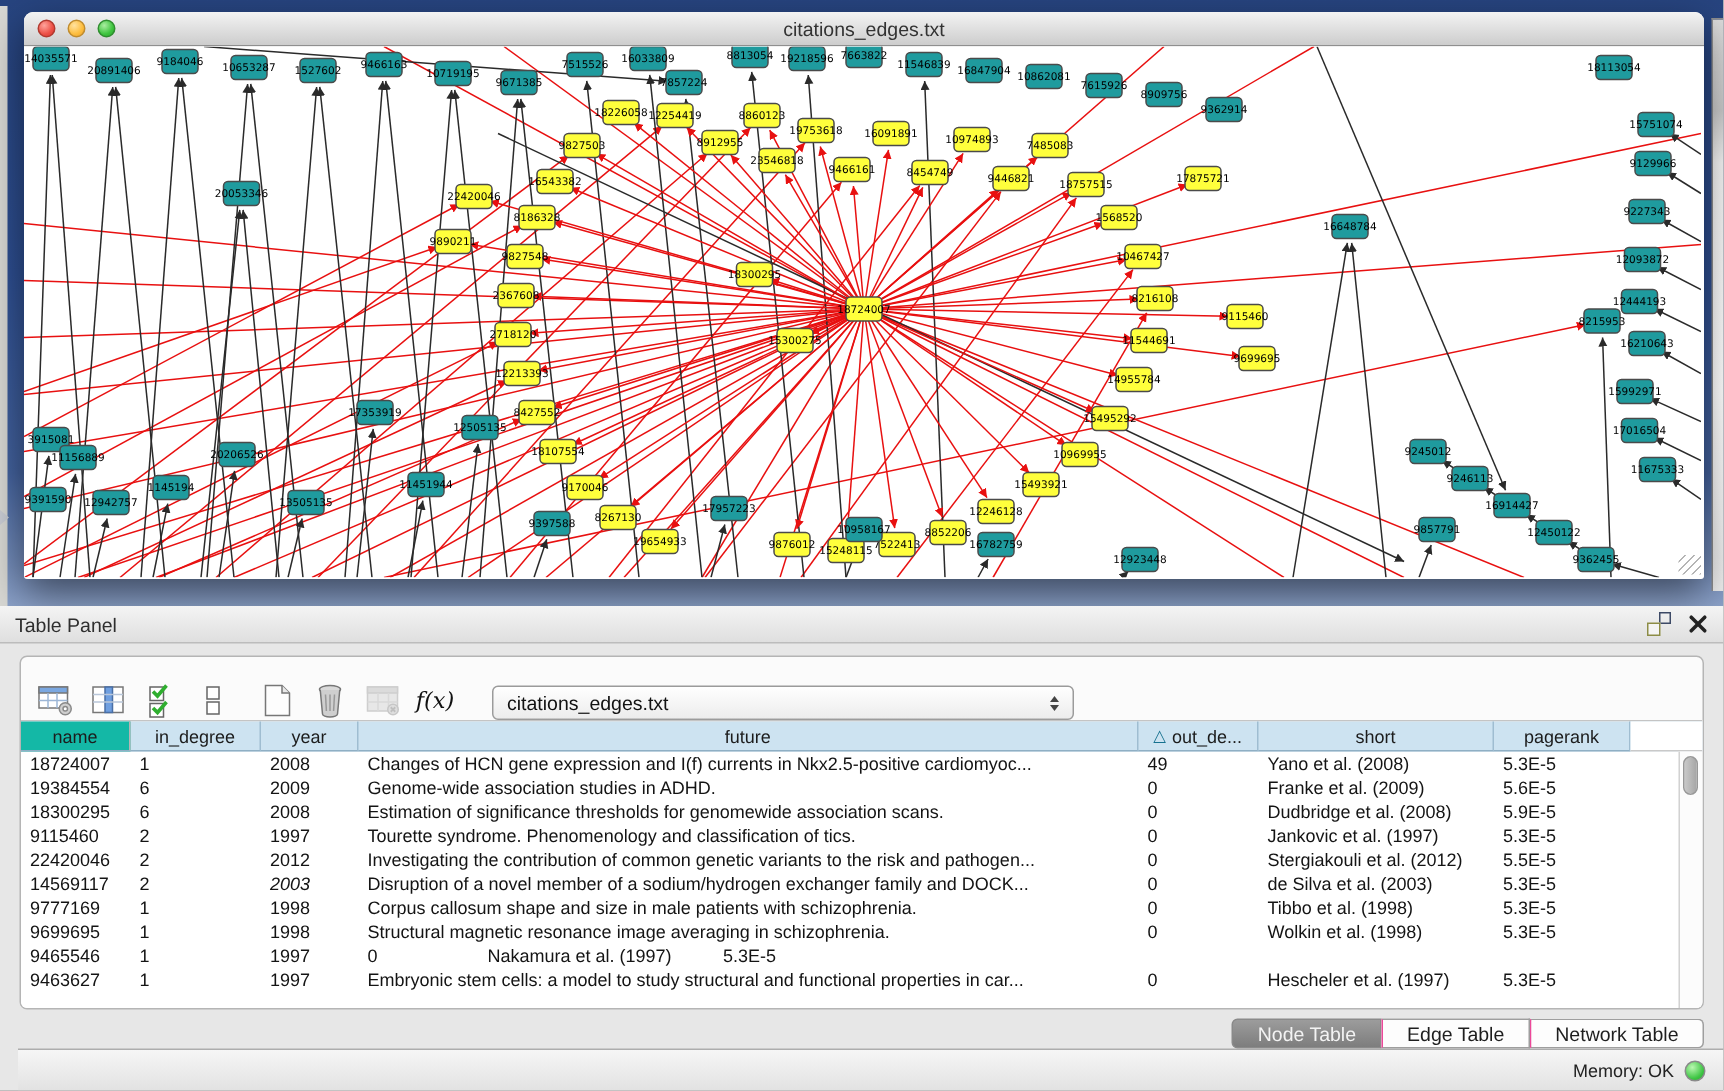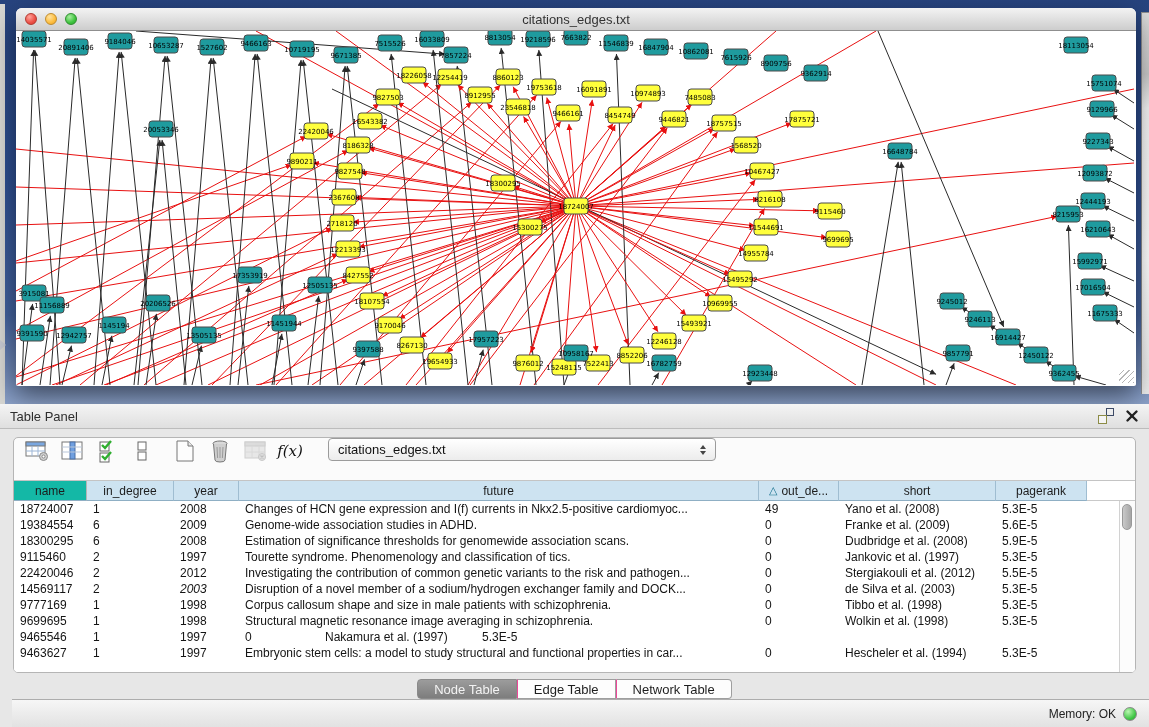--- a/index.html
+++ b/index.html
@@ -39,21 +39,21 @@
     border-bottom:1px solid #bcbcbc; display:flex; align-items:center; padding:0 10px;
     font-size:13px; color:#2e2e2e; }
   .ph-spacer { flex:1; }
   .float-btn { width:18px; height:16px; position:relative; margin-right:10px; cursor:default; }
   .float-back  { position:absolute; right:1px; top:0; width:8px; height:8px; border:1.4px solid #3d4a66; }
   .float-front { position:absolute; left:1px; bottom:0; width:9px; height:9px; border:1.4px solid #8c8c46; background:#f4f4f4; }
   .close-btn { width:14px; height:14px; }
 
   .panel-body { padding:8px 13px 0 13px; }
   .container { background:#fbfbfb; border:1px solid #b5b5b5; border-radius:5px; overflow:hidden; }
-  .toolbar { height:42px; display:flex; align-items:flex-start; gap:9px; padding:0 10px; }
+  .toolbar { height:42px; display:flex; align-items:flex-end; gap:9px; padding:0 10px; }
   .tbtn { width:26px; height:26px; display:flex; align-items:center; justify-content:center; }
   .tbtn.disabled { opacity:.45; filter:grayscale(.8); }
   .fx { font-family:"DejaVu Serif",serif; font-style:italic; font-size:15px; color:#111; }
   .combo { margin-left:16px; width:388px; height:23px; border:1px solid #9b9b9b; border-radius:4px;
     background:linear-gradient(#ffffff,#ececec); display:flex; align-items:center; padding:0 9px;
     font-size:13px; color:#111; }
   .combo-arrows { margin-left:auto; display:flex; flex-direction:column; gap:2px; }
   .arr-up   { width:0; height:0; border-left:3.5px solid transparent; border-right:3.5px solid transparent; border-bottom:4px solid #444; }
   .arr-down { width:0; height:0; border-left:3.5px solid transparent; border-right:3.5px solid transparent; border-top:4px solid #444; }
 
@@ -64,21 +64,21 @@
   .hcell.gray { background:#14b8a6; border-right-color:#b5b5b5; }
   .hfiller { flex:1; background:#fff; border-bottom:1px solid #c9c9c9; }
   .sortglyph { color:#16718f; margin-right:4px; font-size:11px; }
   .rows { height:171px; position:relative; }
   .trow { display:flex; height:16px; align-items:center; }
   .tcell { padding:0 4px 0 6px; font-size:12px; color:#141414; white-space:nowrap; overflow:hidden; }
   .vscroll { position:absolute; top:0; right:0; bottom:0; width:16px; background:#fcfcfc; border-left:1px solid #d2d2d2; }
   .vthumb { position:absolute; top:3px; left:2px; width:10px; height:26px;
     background:linear-gradient(90deg,#c9c9c9,#a6a6a6); border:1px solid #989898; border-radius:6px; }
 
-  .tabbar { display:flex; justify-content:center; margin-top:6px; }
+  .tabbar { display:flex; justify-content:flex-end; margin-top:6px; }
   .seg { height:20px; border:1px solid #9e9e9e; background:#fdfdfd; display:flex; align-items:center;
     justify-content:center; font-size:13px; color:#1e1e1e; padding:0 16px; }
   .seg + .seg { border-left:1px solid #ec4899; }
   .seg:first-child { border-radius:4px 0 0 4px; }
   .seg:last-child { border-radius:0 4px 4px 0; }
   .seg.sel { background:linear-gradient(#9c9c9c,#7d7d7d); color:#f3f3f3; border-color:#8a8a8a; }
 
   .statusbar { position:absolute; left:12px; right:0; bottom:0; height:28px;
     background:linear-gradient(#f6f6f6,#e2e2e2); border-top:1px solid #adadad;
     display:flex; align-items:center; justify-content:flex-end; padding:0 12px; gap:7px;
@@ -861,21 +861,21 @@
                 <div class="tcell" style="width: 80px;">0</div>
                 <div class="tcell" style="width: 157px;">Nakamura et al. (1997)</div>
                 <div class="tcell" style="width: 91px;">5.3E-5</div>
               </div>
               <div class="trow">
                 <div class="tcell" style="width: 73px;">9463627</div>
                 <div class="tcell" style="width: 87px;">1</div>
                 <div class="tcell" style="width: 65px;">1997</div>
                 <div class="tcell" style="width: 520px;">Embryonic stem cells: a model to study structural and functional properties in car...</div>
                 <div class="tcell" style="width: 80px;">0</div>
-                <div class="tcell" style="width: 157px;">Hescheler et al. (1994)</div>
+                <div class="tcell" style="width: 157px;">Hescheler et al. (1997)</div>
                 <div class="tcell" style="width: 91px;">5.3E-5</div>
               </div>
             </div>
           <div class="vscroll" style="top:20px">
             <div class="vthumb"></div>
           </div>
         </div>
       </div>
 
       <div class="tabbar" id="tabbar">

